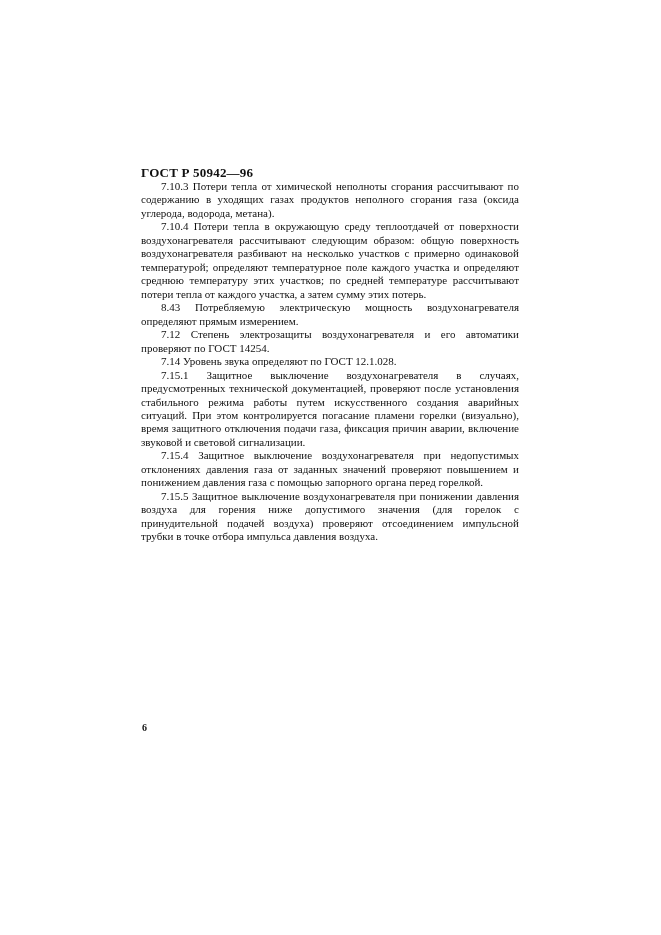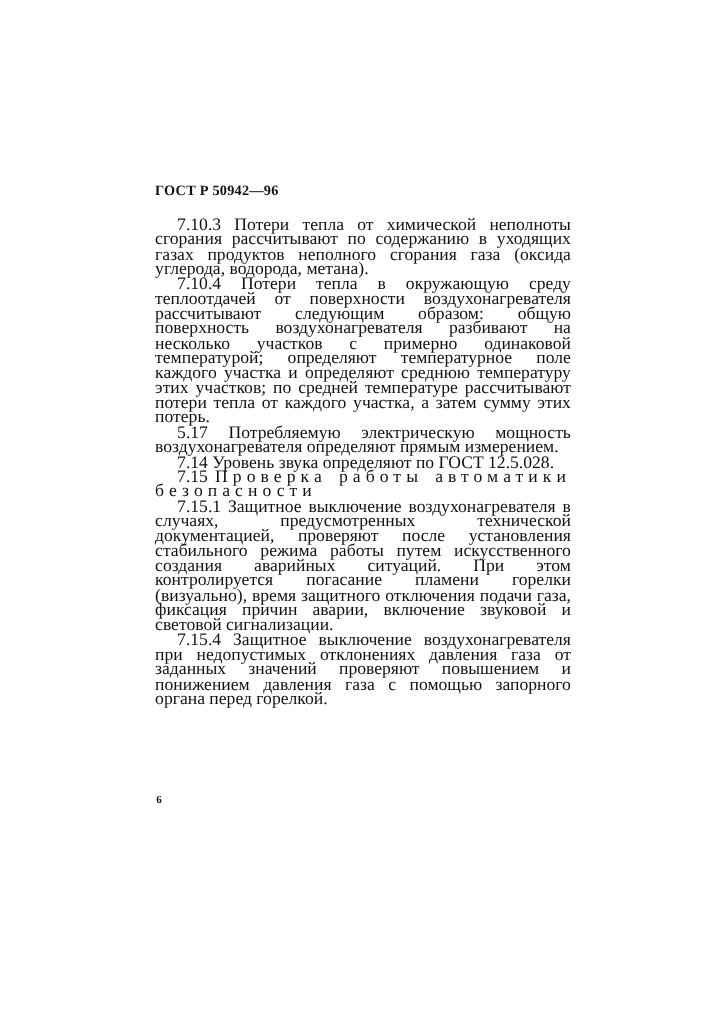--- a/index.html
+++ b/index.html
@@ -25,23 +25,23 @@
       position: absolute;
       left: 141px;
       top: 165px;
       font-size: 13px;
       font-weight: bold;
       letter-spacing: 0.2px;
     }
     .body-text {
       position: absolute;
       left: 141px;
-      top: 198px;
+      top: 180px;
       width: 378px;
-      font-size: 16px;
+      font-size: 11px;
       line-height: 13.47px;
       text-align: justify;
       hyphens: manual;
     }
     .para {
       margin: 0;
       text-indent: 20px;
       text-align: justify;
     }
     .spaced {
@@ -58,22 +58,23 @@
 </head>
 <body>
 
 <div class="page">
 
   <div class="header">ГОСТ Р 50942—96</div>
 
   <div class="body-text">
     <p class="para">7.10.3 Потери тепла от химической неполноты сгорания рассчитывают по содержанию в уходящих газах продуктов неполного сгорания газа (оксида углерода, водорода, метана).</p>
     <p class="para">7.10.4 Потери тепла в окружающую среду теплоотдачей от поверхности воздухонагревателя рассчитывают следующим образом: общую поверхность воздухонагревателя разбивают на несколько участков с примерно одинаковой температурой; определяют температурное поле каждого участка и определяют среднюю температуру этих участков; по средней температуре рассчитывают потери тепла от каждого участка, а затем сумму этих потерь.</p>
-    <p class="para">5.17 Потребляемую электрическую мощность воздухонагревателя определяют прямым измерением.</p>
-    <p class="para">7.14 Уровень звука определяют по ГОСТ 12.5.028.</p>
-    <p class="para"><span>7.15</span> <span class="spaced">Проверка работы автоматики безопасности</span></p>
+    <p class="para">8.43 Потребляемую электрическую мощность воздухонагревателя определяют прямым измерением.</p>
+    <p class="para">7.12 Степень электрозащиты воздухонагревателя и его автоматики проверяют по ГОСТ 14254.</p>
+    <p class="para">7.14 Уровень звука определяют по ГОСТ 12.1.028.</p>
     <p class="para">7.15.1 Защитное выключение воздухонагревателя в случаях, предусмотренных технической документацией, проверяют после установления стабильного режима работы путем искусственного создания аварийных ситуаций. При этом контролируется погасание пламени горелки (визуально), время защитного отключения подачи газа, фиксация причин аварии, включение звуковой и световой сигнализации.</p>
     <p class="para">7.15.4 Защитное выключение воздухонагревателя при недопустимых отклонениях давления газа от заданных значений проверяют повышением и понижением давления газа с помощью запорного органа перед горелкой.</p>
+    <p class="para">7.15.5 Защитное выключение воздухонагревателя при понижении давления воздуха для горения ниже допустимого значения (для горелок с принудительной подачей воздуха) проверяют отсоединением импульсной трубки в точке отбора импульса давления воздуха.</p>
   </div>
 
   <div class="page-number">6</div>
 
 </div>
 
 </body></html>

